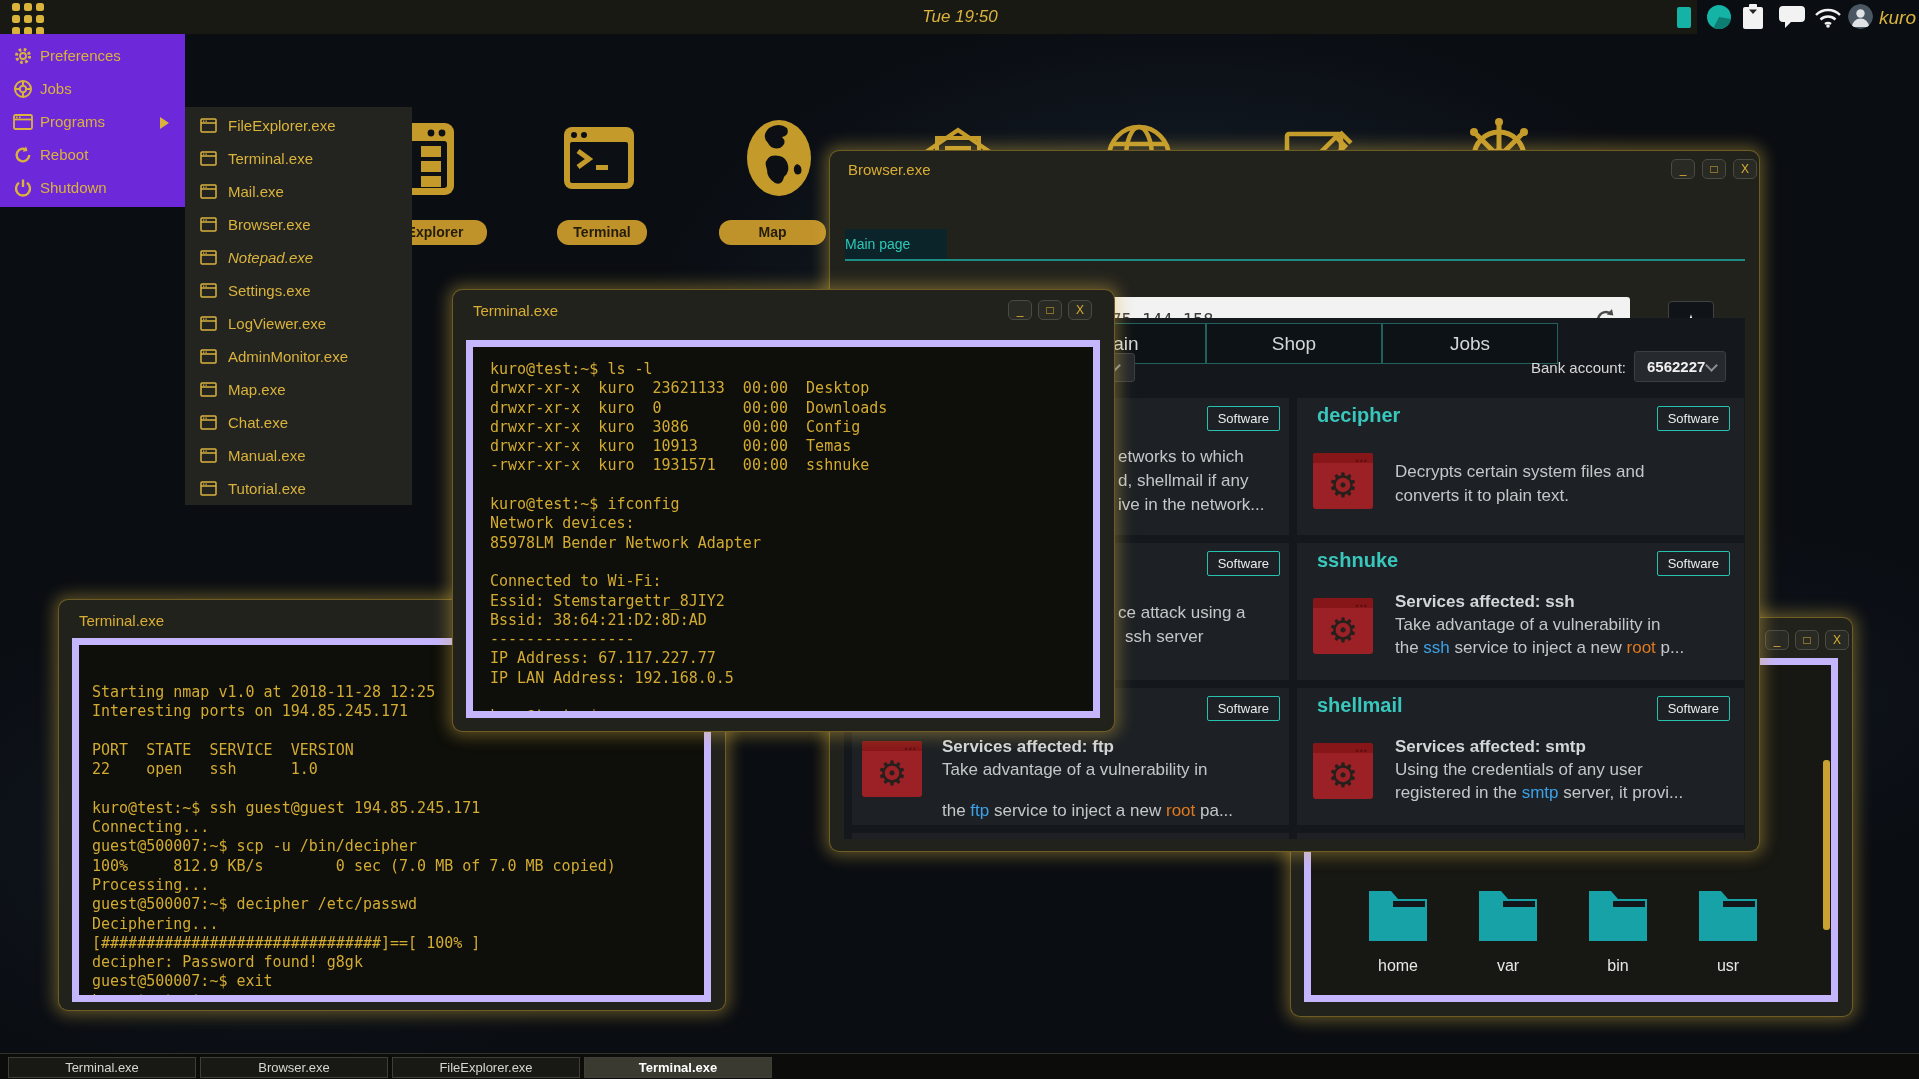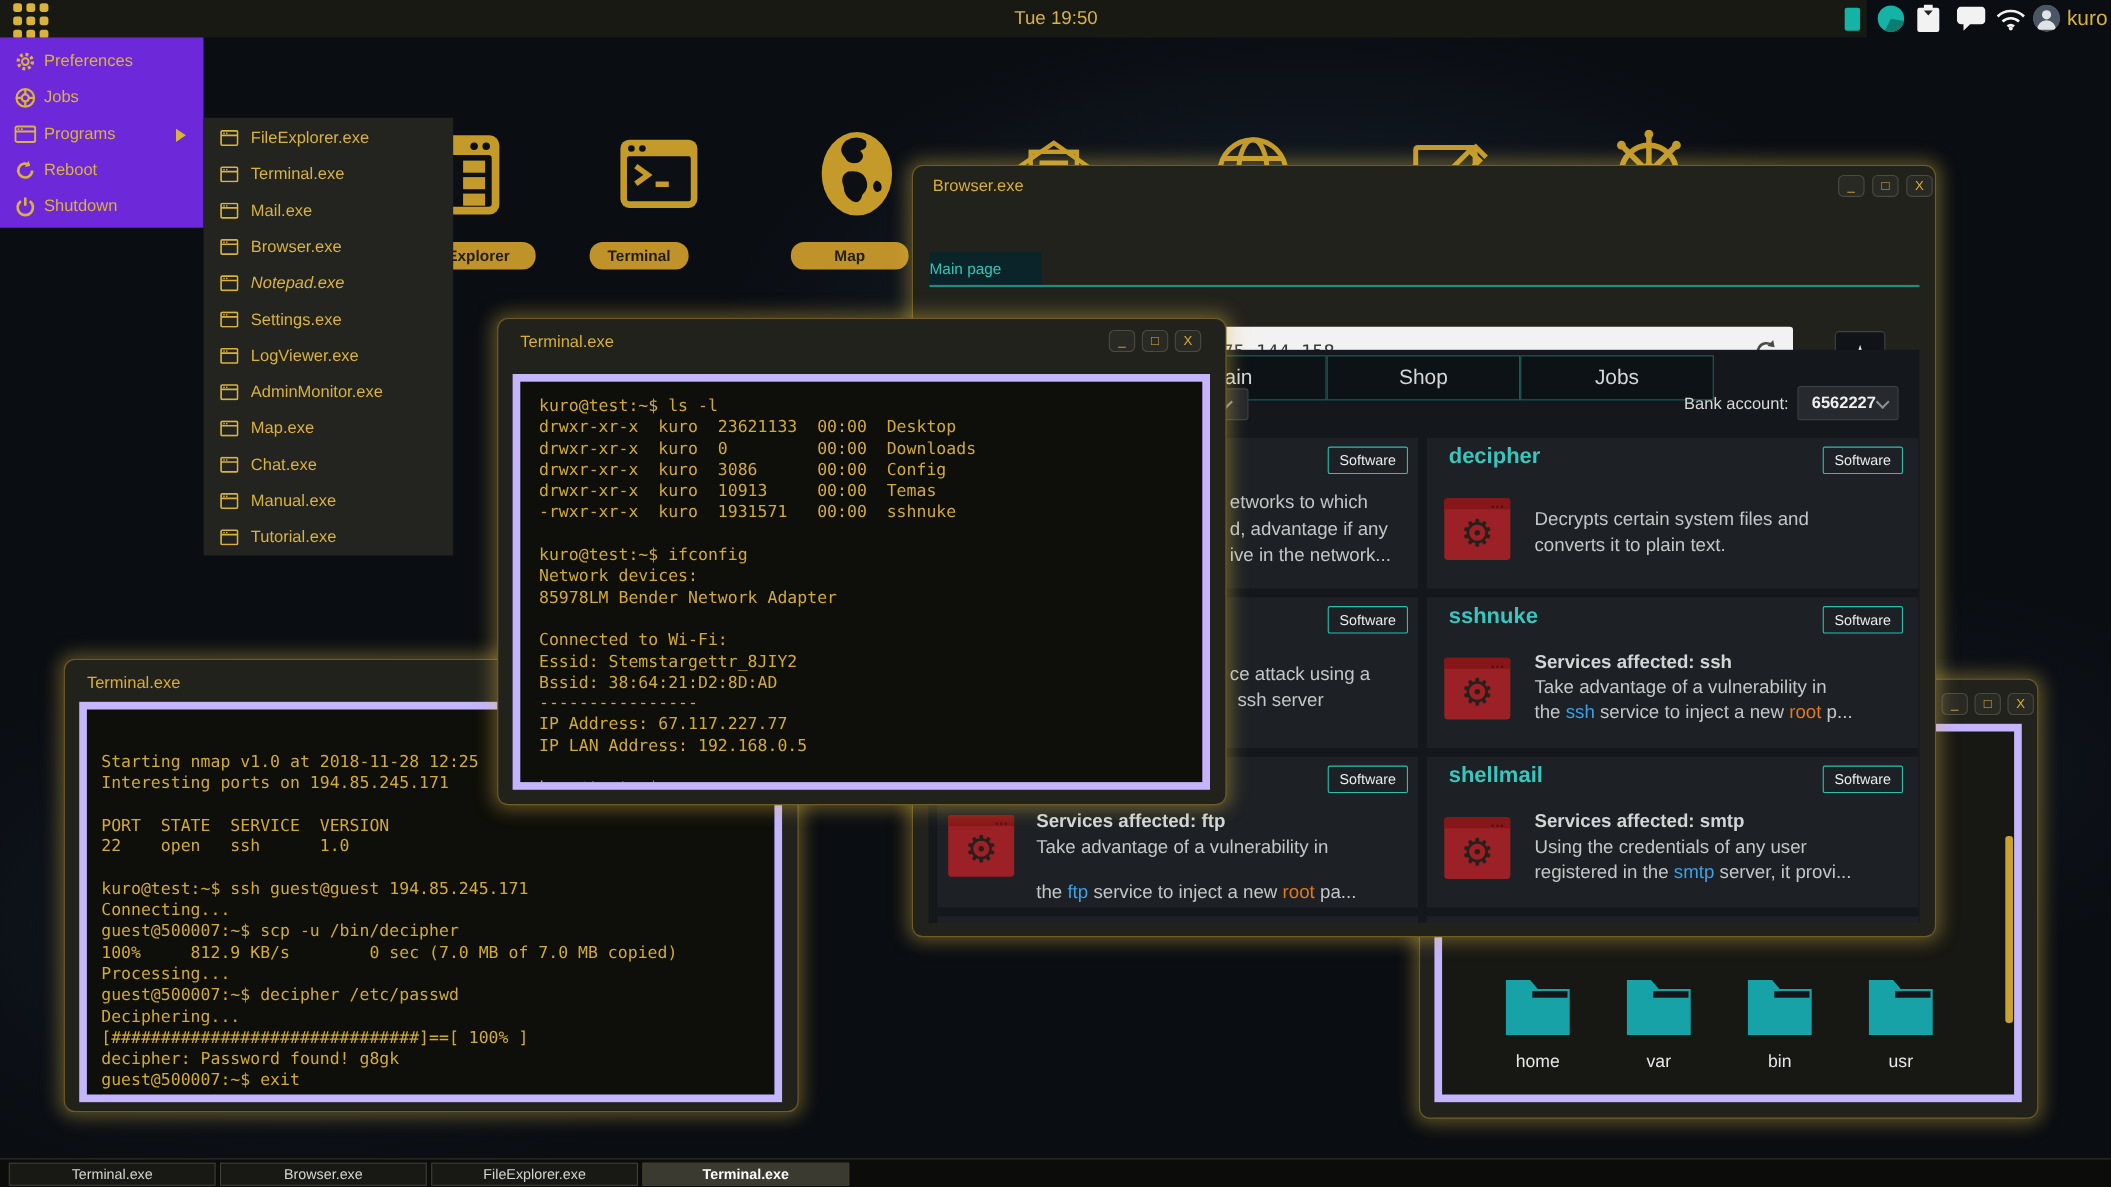--- a/index.html
+++ b/index.html
@@ -9,21 +9,21 @@
     background:
       radial-gradient(900px 520px at 62% 30%, rgba(27,40,54,.85) 0%, rgba(10,13,18,0) 60%),
       radial-gradient(700px 420px at 14% 78%, rgba(21,30,40,.7) 0%, rgba(10,13,18,0) 60%),
       radial-gradient(600px 300px at 88% 65%, rgba(20,28,38,.6) 0%, rgba(10,13,18,0) 60%),
       #0a0d12;
     position:relative;
   }
   .abs { position:absolute; }
 
   
-  #topbar { left:0; top:0; width:1697px; height:34px; background:#191914; }
+  #topbar { left:0; top:0; width:1697px; height:34px; background:#191914;font-style:italic; }
   .grid-icon { display:grid; grid-template-columns:repeat(3,8px); grid-gap:4px; }
   .grid-icon i { width:8px; height:8px; background:#d9b33c; border-radius:2.5px; }
   #clock { left:800px; top:7px; width:320px; text-align:center; font-size:17px; color:#d9b33c; }
   #user-label { font-size:19px; color:#d9b33c; }
 
   
   #main-menu { left:0; top:34px; width:185px; height:173px; background:#6d28d9; z-index:60; }
   .menu-row { position:absolute; left:0; width:185px; height:33px; color:#d9b33c; font-size:15px; cursor:default; }
   .menu-row .mi { position:absolute; left:13px; top:6px; width:20px; height:20px; }
   .menu-row .ml { position:absolute; left:40px; top:7px; }
@@ -102,21 +102,21 @@
   <div class="abs" style="left:563px;top:92px;width:72px;height:64px;">
     <svg width="72" height="64" viewBox="0 0 72 64">
       <rect x="1" y="1" width="70" height="62" rx="8" fill="#c49b2a"></rect>
       <circle cx="11" cy="9" r="3" fill="#0c0f14"></circle>
         <circle cx="21" cy="9" r="3" fill="#0c0f14"></circle>
       <rect x="7" y="16" width="58" height="41" rx="2" fill="#0c0f14"></rect>
       <path d="M15,25 l11,8 l-11,8" stroke="#c49b2a" stroke-width="5" fill="none"></path>
       <rect x="33" y="39" width="12" height="5" fill="#c49b2a"></rect>
     </svg>
   </div>
-  <div class="pill abs" style="left:536px;top:186px;width:90px;">Terminal</div>
+  <div class="pill abs" style="left:557px;top:186px;width:90px;">Terminal</div>
 
   <div class="abs" style="left:745px;top:84px;width:68px;height:80px;">
     <svg width="68" height="80" viewBox="0 0 68 80">
       <ellipse cx="34" cy="40" rx="32" ry="38" fill="#c49b2a"></ellipse>
       <path d="M24,10 q10,-6 18,0 q3,7 -5,9 q6,6 -2,11 q-9,2 -12,-5 q-7,-7 1,-15z" fill="#0c0f14"></path>
       <path d="M26,38 q12,-2 16,6 q4,9 -3,15 q-2,9 -9,6 q-8,-5 -8,-13 q-4,-10 4,-14z" fill="#0c0f14"></path>
       <path d="M52,46 q6,2 4,9 q-5,4 -7,-2 q-1,-5 3,-7z" fill="#0c0f14"></path>
     </svg>
   </div>
   <div class="pill abs" style="left:719px;top:186px;width:107px;">Map</div>
@@ -274,21 +274,21 @@
     </div>
     <div class="abs" style="left:656px;top:41px;width:126px;text-align:right;color:#d8d8d8;font-size:15px;">Bank account:</div>
     <div class="abs" style="left:790px;top:33px;width:92px;height:31px;background:#26292d;border:1px solid #3a3f45;border-radius:3px;">
       <span style="position:absolute;left:12px;top:6px;color:#f0f0f0;font-weight:bold;font-size:15px;">6562227</span>
       <span class="chev" style="position:absolute;right:9px;top:9px;"></span>
     </div>
 
     <div class="card" style="left:8px;top:80px;width:437px;height:137px;">
       <div class="badge" style="right:9px;">Software</div>
       <div class="desc" style="left:266px;top:49px;">etworks to which</div>
-      <div class="desc" style="left:266px;top:73px;">d, advantage if any</div>
+      <div class="desc" style="left:266px;top:73px;">d, shellmail if any</div>
       <div class="desc" style="left:266px;top:97px;">ive in the network...</div>
     </div>
     <div class="card" style="left:8px;top:225px;width:437px;height:137px;">
       <div class="badge" style="right:9px;">Software</div>
       <div class="desc" style="left:266px;top:60px;">ce attack using a</div>
       <div class="desc" style="left:273px;top:84px;">ssh server</div>
     </div>
     <div class="card" style="left:8px;top:370px;width:437px;height:137px;">
       <div class="badge" style="right:9px;">Software</div>
       <div class="app-icon" style="left:10px;top:53px;">

